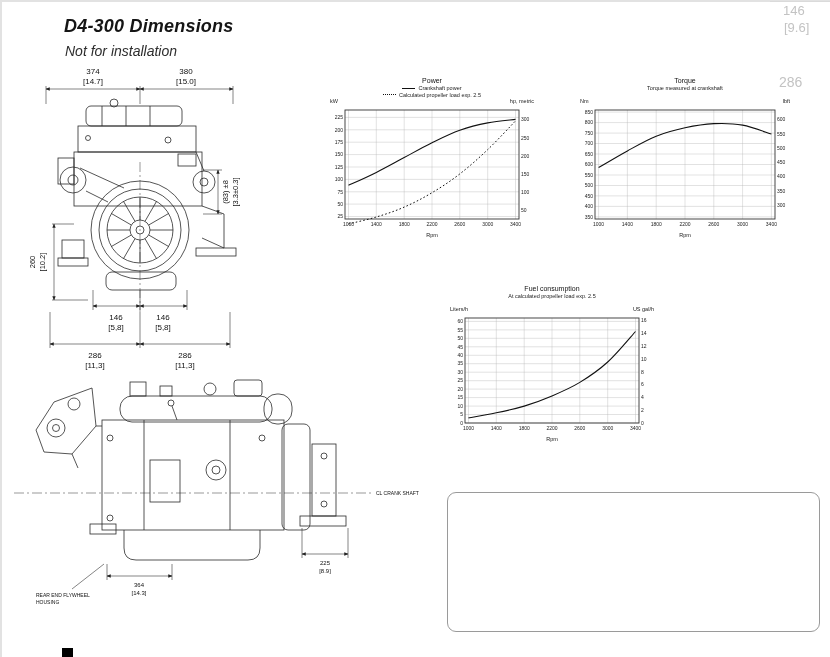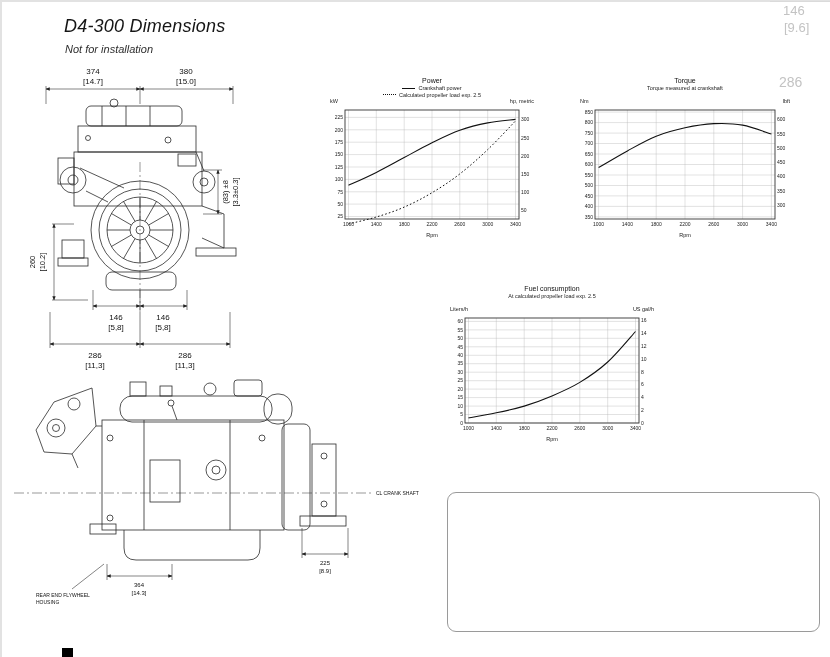--- a/index.html
+++ b/index.html
@@ -1,22 +1,22 @@
 <!DOCTYPE html>
 <html><head>
 <meta charset="utf-8">
 <style>
   html,body{margin:0;padding:0;background:#ffffff;}
   .page{position:relative;width:830px;height:657px;background:#fff;overflow:hidden;
         font-family:"Liberation Sans",sans-serif;color:#111;}
   .abs{position:absolute;}
   .edge{position:absolute;background:#e2e2e2;}
   h1.title{position:absolute;left:64px;top:16px;margin:0;font-size:18px;font-style:italic;
-           font-weight:normal;letter-spacing:.2px;color:#151515;}
-  .subtitle{position:absolute;left:65px;top:43px;font-size:11px;font-style:italic;color:#2e2e2e;}
+           font-weight:bold;letter-spacing:.2px;color:#151515;}
+  .subtitle{position:absolute;left:65px;top:43px;font-size:14px;font-style:italic;color:#2e2e2e;}
   .artifact{position:absolute;color:#c3c3c3;font-size:13px;}
   .artline{position:absolute;background:#dadada;height:1px;}
 
   
   .chart{position:absolute;text-align:center;}
   .chart-title{font-size:7px;color:#111;line-height:9px;}
   .legend{min-height:13px;}
   .legend-row{display:flex;justify-content:center;align-items:center;gap:3px;font-size:5.5px;
               color:#222;line-height:6.5px;}
   .lm{display:inline-block;width:13px;height:0;border-top:1px solid #111;}

